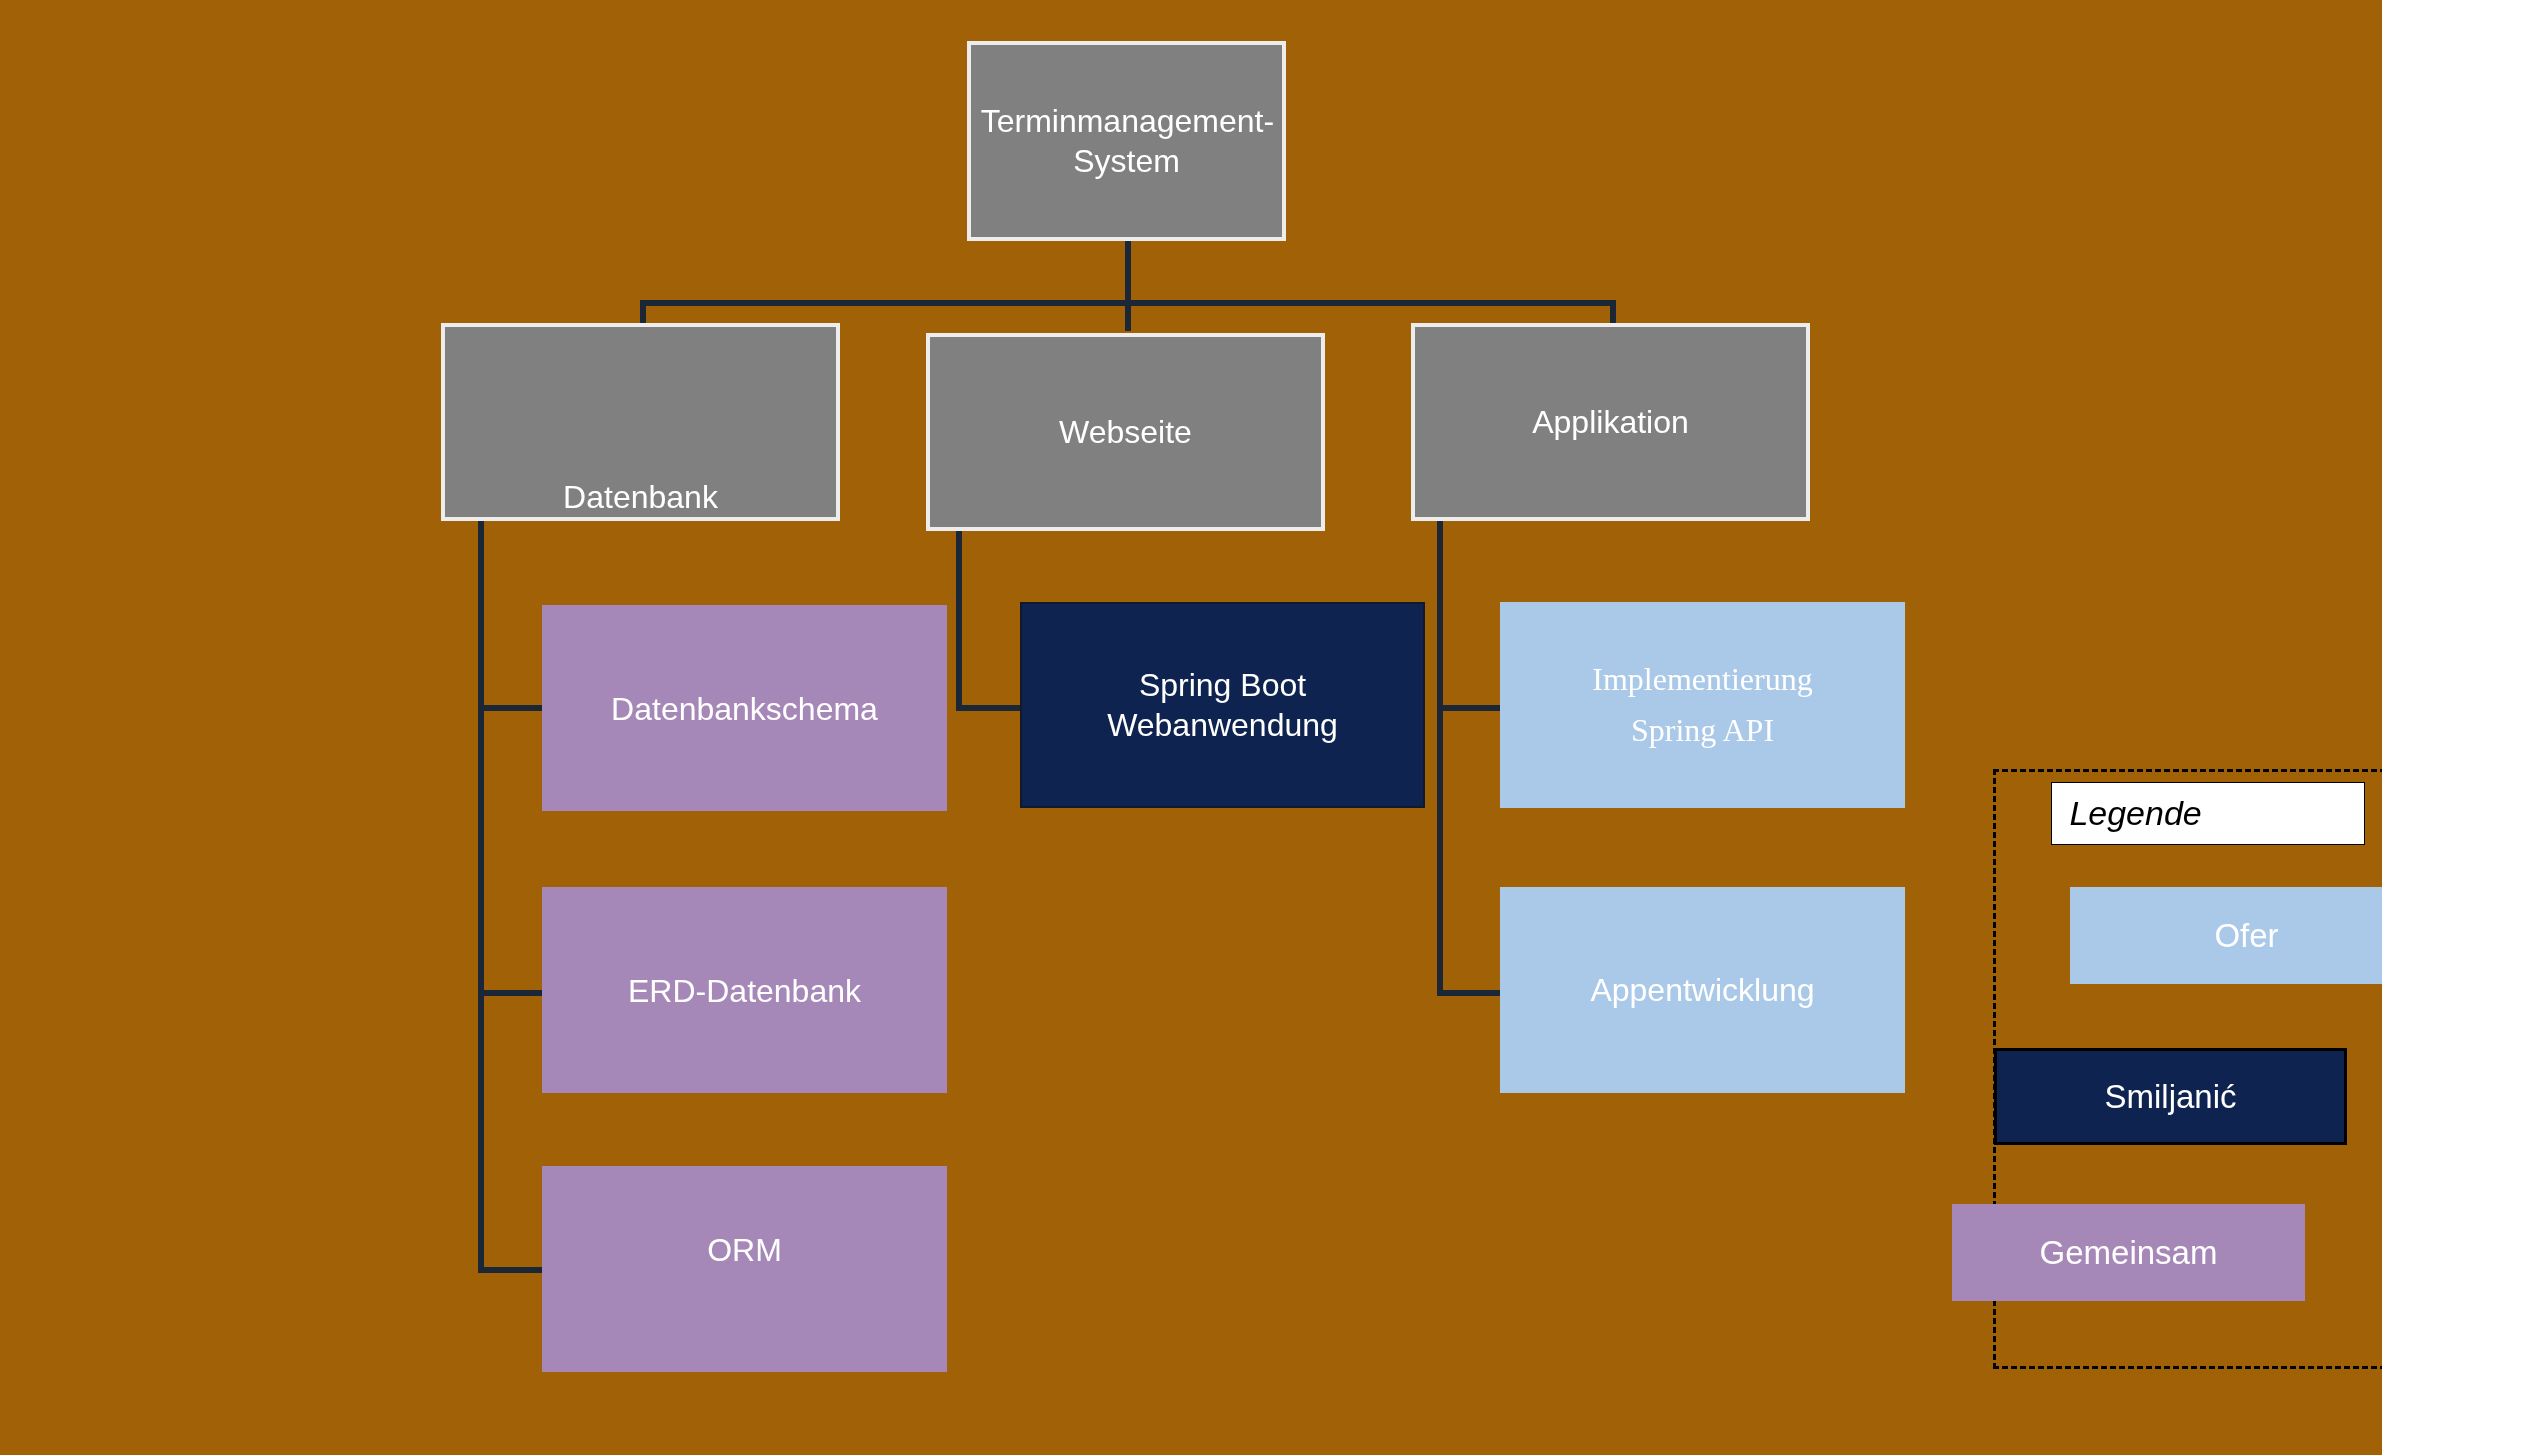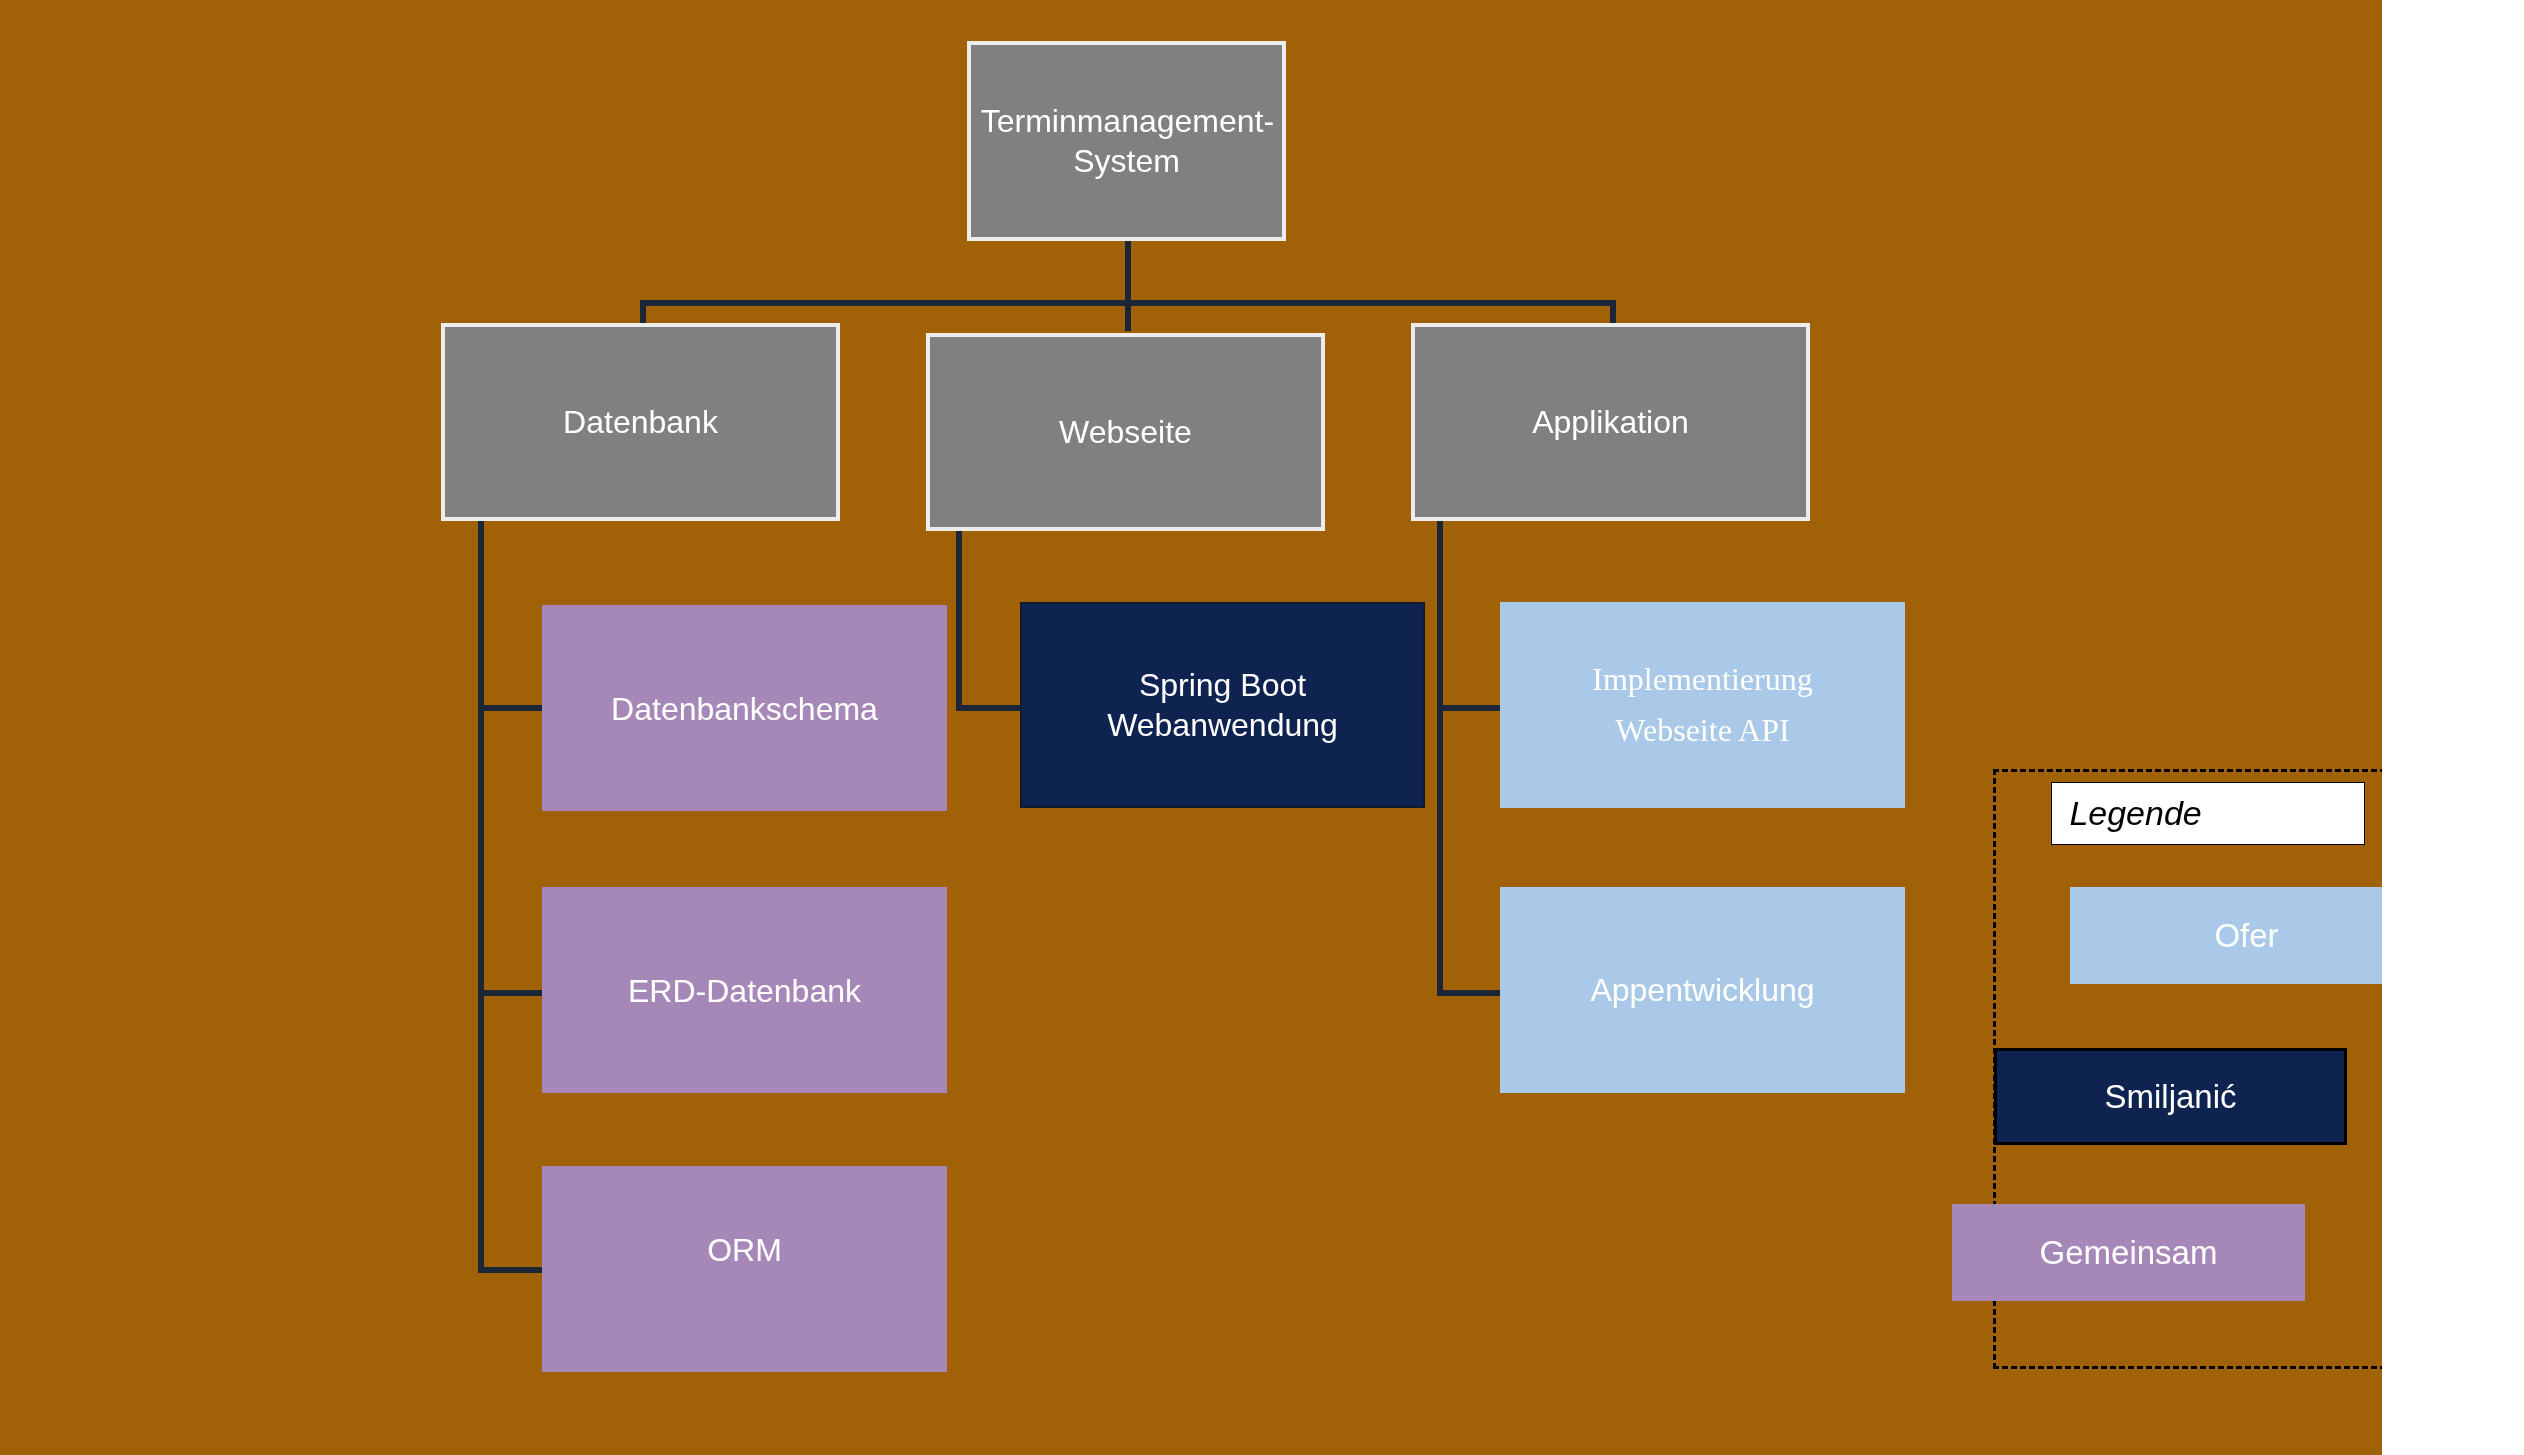--- a/index.html
+++ b/index.html
@@ -105,21 +105,21 @@
   <div class="edge" style="left:956px; top:705px; width:64px; height:5.8px;"></div>
 
   <div class="edge" style="left:1437px; top:520px;  width:5.8px;  height:476px;"></div>
   <div class="edge" style="left:1437px; top:705px;  width:64px; height:5.8px;"></div>
   <div class="edge" style="left:1437px; top:990px; width:64px; height:5.8px;"></div>
 
   <div class="node grey" style="left:967px; top:41px; width:319px; height:200px; font-size:32px;">
     <span class="node-label">Terminmanagement-System</span>
   </div>
 
-  <div class="node grey" style="left:441px; top:323px; width:399px; height:198px; font-size:32px;">
+  <div class="node grey" style="left:441px; top:323px; width:399px; height:198px; font-size:32px;align-items:flex-end;">
     <span class="node-label">Datenbank</span>
   </div>
 
   <div class="node grey" style="left:926px; top:333px; width:399px; height:198px; font-size:32px;">
     <span class="node-label">Webseite</span>
   </div>
 
   <div class="node grey" style="left:1411px; top:323px; width:399px; height:198px; font-size:32px;">
     <span class="node-label">Applikation</span>
   </div>
@@ -135,21 +135,21 @@
   <div class="node purple" style="left:542px; top:1166px; width:405px; height:206px; font-size:32px; align-items:flex-start; padding-top:64px;">
     <span class="node-label">ORM</span>
   </div>
 
   <div class="node navy" style="left:1020px; top:602px; width:405px; height:206px; font-size:32px;">
     <span class="node-label"><span>Spring Boot Webanwendung</span></span>
   </div>
 
   <div class="node blue" style="left:1500px; top:602px; width:405px; height:206px; font-size:32px; flex-direction:column; justify-content:center; line-height:1.6;font-family:Liberation Serif, serif;">
     <span class="node-label">Implementierung</span>
-    <span class="node-label">Webseite API</span>
+    <span class="node-label">Spring API</span>
   </div>
 
   <div class="node blue" style="left:1500px; top:887px; width:405px; height:206px; font-size:32px;">
     <span class="node-label">Appentwicklung</span>
   </div>
 
   <div id="legend" style="left:1993px; top:769px; width:411px; height:600px;">
   </div>
 
   <div id="legend-title" style="left:2051px; top:782px; width:314px; height:63px;">

